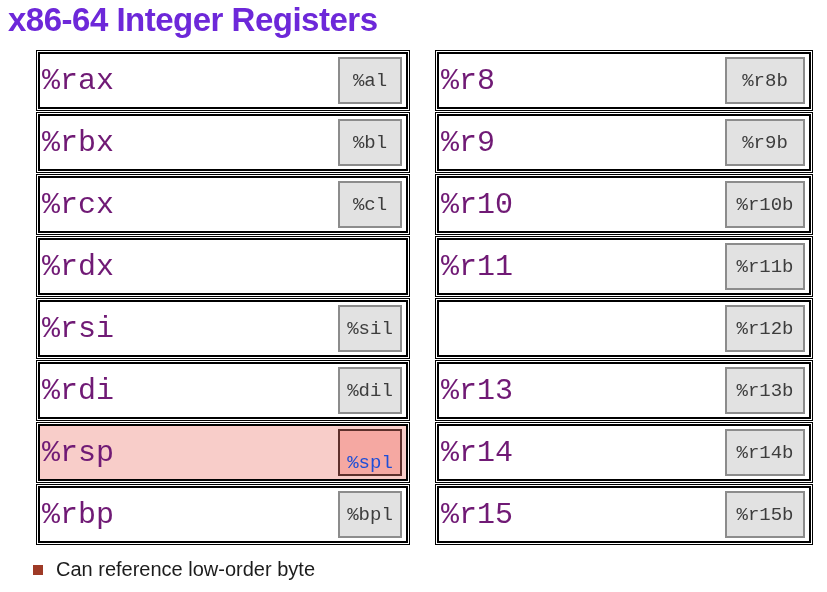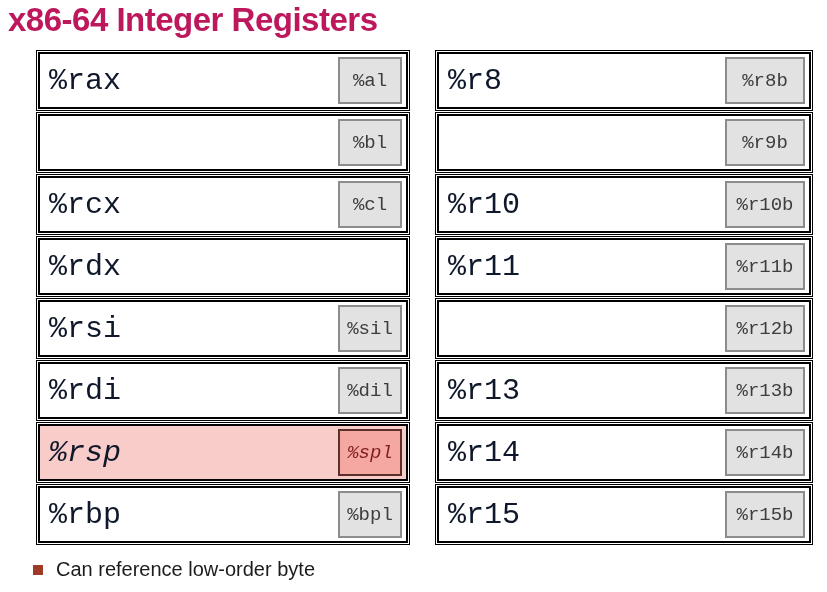--- a/index.html
+++ b/index.html
@@ -10,21 +10,21 @@
     background: #ffffff;
     font-family: "Liberation Sans", sans-serif;
     overflow: hidden;
   }
   .title {
     position: absolute;
     left: 8px;
     top: 1px;
     font-size: 33px;
     font-weight: bold;
-    color: #be185d;
+    color: #6d28d9;
     letter-spacing: -0.5px;
     line-height: 1.15;
   }
   .col {
     position: absolute;
     top: 52px;
     display: flex;
     flex-direction: column;
     gap: 5px;
   }
@@ -37,47 +37,48 @@
     background: #ffffff;
     border: 2px solid #000000;
     outline: 1px solid #000000;
     outline-offset: 1px;
     display: flex;
     align-items: center;
   }
   .regname {
     font-family: "Liberation Mono", "DejaVu Sans Mono", monospace;
     font-size: 30px;
-    color: #0f172a;
-    padding-left: 9px;
+    color: #701a75;
+    padding-left: 2px;
     white-space: pre;
   }
   .lowbox {
     position: absolute;
     top: 3px;
     bottom: 3px;
     right: 4px;
     width: 64px;
     box-sizing: border-box;
     background: #e2e2e2;
     border: 2px solid #8c8c8c;
     display: flex;
     align-items: center;
     justify-content: center;
     font-family: "Liberation Mono", "DejaVu Sans Mono", monospace;
     font-size: 19px;
     color: #3d3d3d;
     white-space: pre;
   }
   .col-right .lowbox { width: 80px; }
-  .regbox.highlight { background: #f8cdc9; font-style: italic; }
+  .regbox.highlight { background: #f8cdc9; }
   .regbox.highlight .lowbox {
     background: #f5a8a2;
     border-color: #5d2f2b;
-    color: #7f1d1d;
+    color: #1d4ed8;
+    align-items: flex-end;
   }
   .bullet-line {
     position: absolute;
     left: 33px;
     top: 558px;
     display: flex;
     align-items: center;
     gap: 13px;
   }
   .bullet-square {
@@ -98,20 +99,21 @@
 <div class="slide">
 
   <div class="title">x86-64 Integer Registers</div>
 
   <div class="col col-left">
     <div class="regbox">
       <span class="regname">%rax</span>
       <span class="lowbox"><span>%al</span></span>
     </div>
     <div class="regbox">
+      <span class="regname">%rbx</span>
       <span class="lowbox"><span>%bl</span></span>
     </div>
     <div class="regbox">
       <span class="regname">%rcx</span>
       <span class="lowbox"><span>%cl</span></span>
     </div>
     <div class="regbox">
       <span class="regname">%rdx</span>
     </div>
     <div class="regbox">
@@ -131,20 +133,21 @@
       <span class="lowbox"><span>%bpl</span></span>
     </div>
   </div>
 
   <div class="col col-right">
     <div class="regbox">
       <span class="regname">%r8</span>
       <span class="lowbox"><span>%r8b</span></span>
     </div>
     <div class="regbox">
+      <span class="regname">%r9</span>
       <span class="lowbox"><span>%r9b</span></span>
     </div>
     <div class="regbox">
       <span class="regname">%r10</span>
       <span class="lowbox"><span>%r10b</span></span>
     </div>
     <div class="regbox">
       <span class="regname">%r11</span>
       <span class="lowbox"><span>%r11b</span></span>
     </div>

